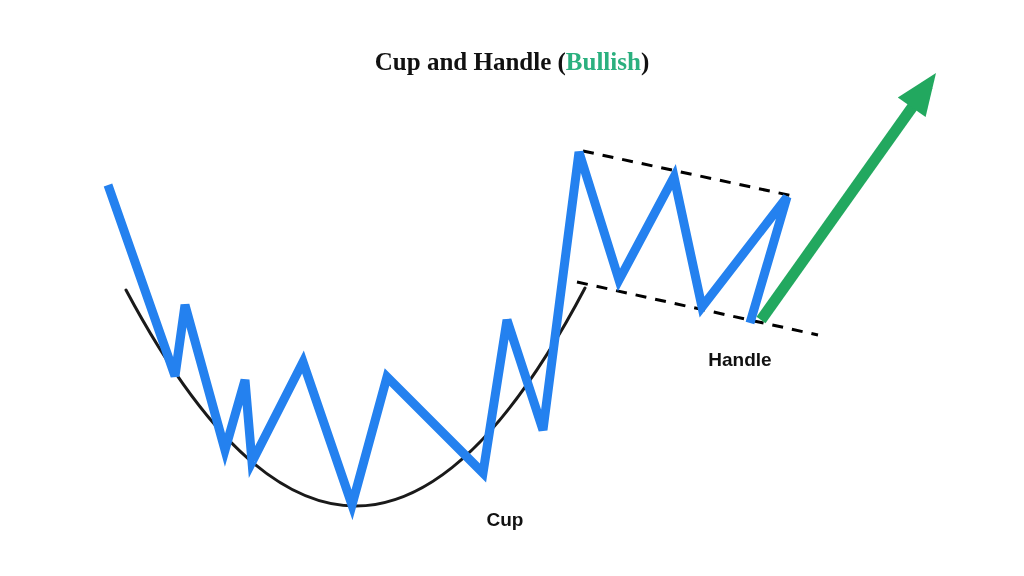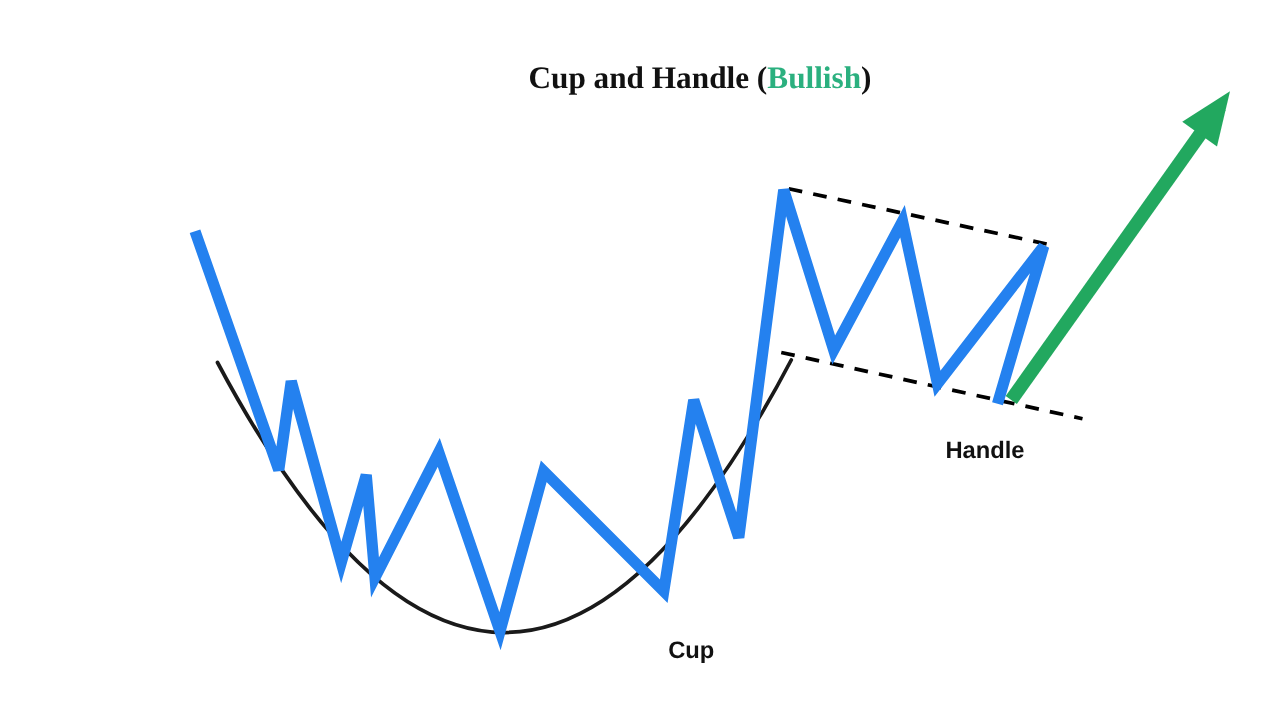--- a/index.html
+++ b/index.html
@@ -12,21 +12,20 @@
     height: 576px;
     position: relative;
     overflow: hidden;
     font-family: "Liberation Sans", sans-serif;
   }
   #canvas-wrap {
     position: absolute;
     inset: 0;
     width: 856px;
     height: 576px;
-    padding-left: 48px;
   }
   svg#chart {
     display: block;
     width: 1024px;
     height: 576px;
   }
   .title-text {
     font-family: "Liberation Serif", serif;
     font-weight: bold;
     font-size: 25px;

